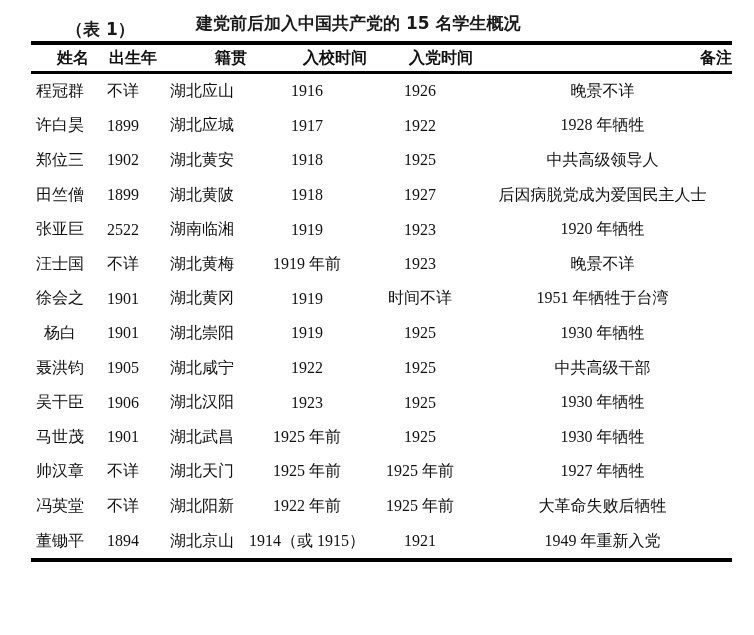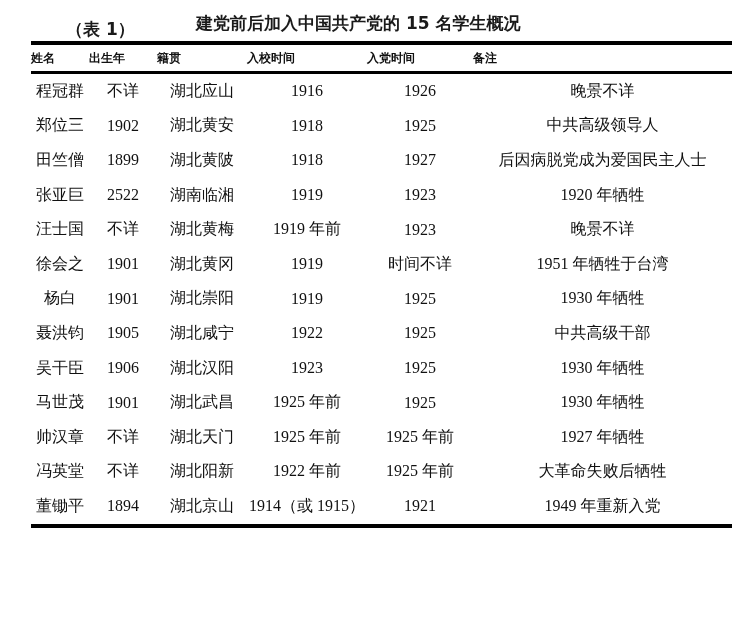--- a/index.html
+++ b/index.html
@@ -50,25 +50,25 @@
     thead tr {
       border-top: 4px solid #000;
       border-bottom: 3px solid #000;
     }
     tbody tr:last-child {
       border-bottom: 4px solid #000;
       margin-left: 24px;
     }
     th {
       font-family: "DejaVu Sans", sans-serif;
-      font-size: 12px;
+      font-size: 16px;
       font-weight: bold;
       height: 26px;
       padding: 0;
-      text-align: left;
+      text-align: right;
       color: #111;
     }
     td {
       font-family: "Liberation Serif", "DejaVu Serif", serif;
       font-size: 16px;
       height: 34.6px;
       padding: 0;
       text-align: center;
       white-space: nowrap;
       color: #111;
@@ -111,20 +111,28 @@
     <tbody>
       <tr>
         <td>程冠群</td>
         <td>不详</td>
         <td>湖北应山</td>
         <td>1916</td>
         <td>1926</td>
         <td>晚景不详</td>
       </tr>
       <tr>
+        <td>许白昊</td>
+        <td>1899</td>
+        <td>湖北应城</td>
+        <td>1917</td>
+        <td>1922</td>
+        <td>1928 年牺牲</td>
+      </tr>
+      <tr>
         <td>郑位三</td>
         <td>1902</td>
         <td>湖北黄安</td>
         <td>1918</td>
         <td>1925</td>
         <td>中共高级领导人</td>
       </tr>
       <tr>
         <td>田竺僧</td>
         <td>1899</td>

